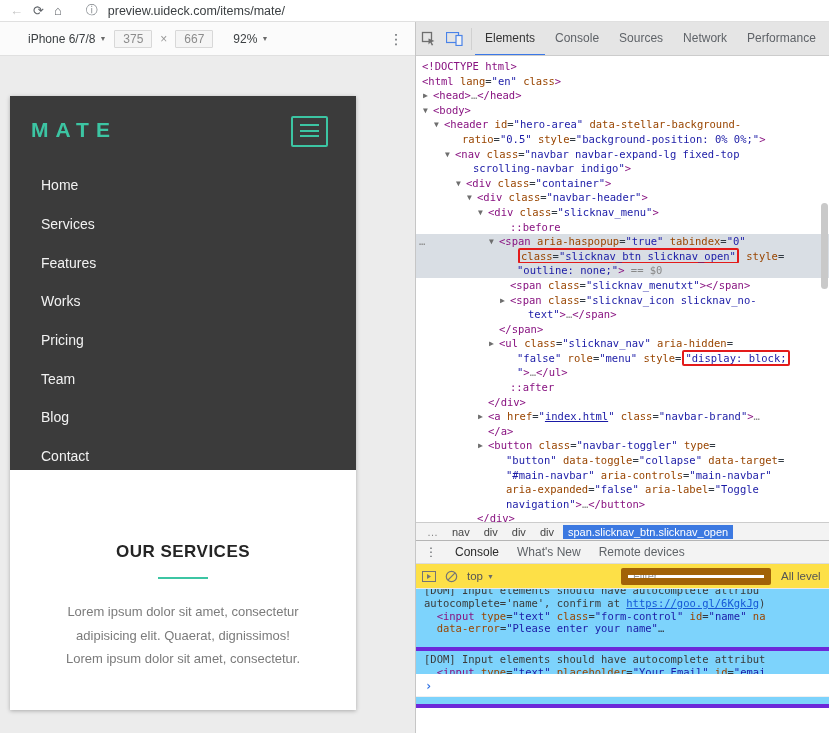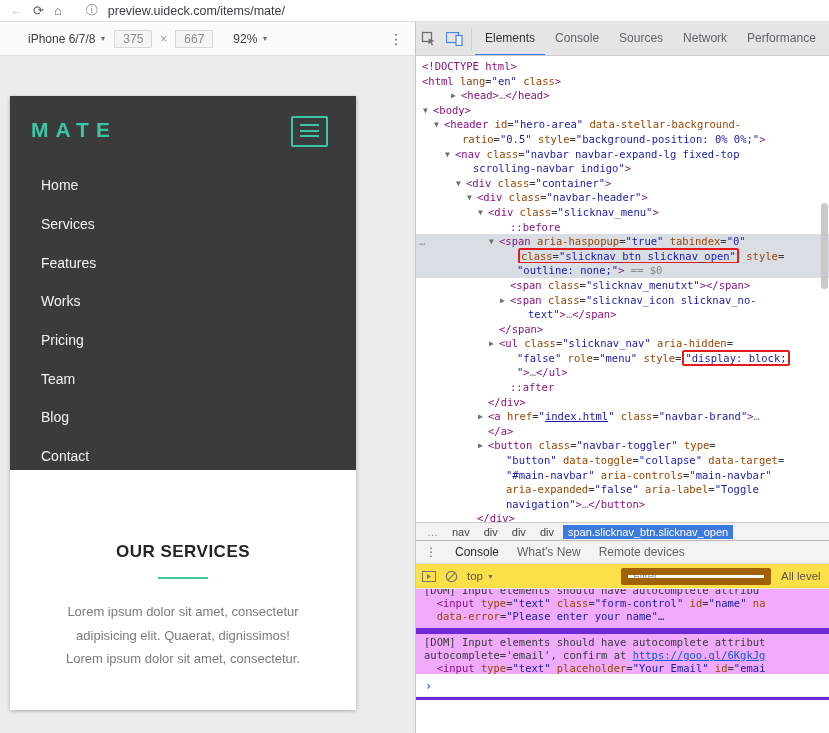--- a/index.html
+++ b/index.html
@@ -68,21 +68,21 @@
 .drawer-kebab{margin:0 9px;color:#5f6368;cursor:pointer}
 .drawer-tab{padding:0 9px;cursor:pointer;height:100%;display:flex;align-items:center;white-space:nowrap}
 .drawer-tab.active{color:#2b2b2b}
 .console-toolbar{height:25px;background:#fde047;border-bottom:1px solid #eaeaea;display:flex;align-items:center;padding:0 8px 0 6px;font-size:11.5px;color:#555;overflow:hidden}
 .ct-icon{margin-right:9px;display:flex;align-items:center;cursor:pointer}
 .ctx{display:flex;align-items:center;margin-right:auto;cursor:pointer}
 .filter-input{width:150px;height:17px;border:7px solid #a16207;border-radius:2px;font-size:11px;padding:0 5px;color:#333;outline:none;font-family:"Liberation Sans",sans-serif;flex:none}
 .filter-input::placeholder{color:#999}
 .levels{margin-left:10px;width:40px;overflow:hidden;white-space:nowrap;flex:none;cursor:pointer}
 .console-messages{height:144px;overflow:hidden;background:#fff;font-family:"DejaVu Sans Mono",monospace}
-.msg{background:#f0abfc;border-bottom:6px solid #6d28d9;padding:2px 0 6px 8px}
+.msg{background:#7dd3fc;border-bottom:4px solid #6d28d9;padding:2px 0 12px 8px}
 .msg:first-child{margin-top:-7px}
 .cl{font-size:10.5px;line-height:12.8px;white-space:pre}
 .tk-w{color:#3a3a3a}
 .tk-lk{color:#1558d6;text-decoration:underline;cursor:pointer}
 .prompt-row{padding:5px 0 3px 9px;color:#2b6fe3;font-weight:bold;font-size:12px;font-family:"DejaVu Sans Mono",monospace;border-bottom:1px solid #f0f0f0;cursor:text}
 </style>
 </head>
 <body>
 
 <div id="app">
@@ -167,21 +167,21 @@
             <div class="dt-tab">Console</div>
             <div class="dt-tab">Sources</div>
             <div class="dt-tab">Network</div>
             <div class="dt-tab">Performance</div>
           </span>
       </div>
 
       <div class="dom-tree" id="domTree">
           <div class="tl" style="padding-left: 6px;"><span class="tk-t">&lt;!DOCTYPE html&gt;</span></div>
           <div class="tl" style="padding-left: 6px;"><span class="tk-t">&lt;html </span><span class="tk-a">lang</span><span class="tk-p">=</span><span class="tk-v">"en"</span><span class="tk-p"> </span><span class="tk-a">class</span><span class="tk-t">&gt;</span></div>
-          <div class="tl" style="padding-left: 7px; margin-left: 28px;"><span class="tk-aw">▶</span><span class="tk-t">&lt;head&gt;</span><span class="tk-g">…</span><span class="tk-t">&lt;/head&gt;</span></div>
+          <div class="tl" style="padding-left: 7px;"><span class="tk-aw">▶</span><span class="tk-t">&lt;head&gt;</span><span class="tk-g">…</span><span class="tk-t">&lt;/head&gt;</span></div>
           <div class="tl" style="padding-left: 7px;"><span class="tk-aw">▼</span><span class="tk-t">&lt;body&gt;</span></div>
           <div class="tl" style="padding-left: 18px;"><span class="tk-aw">▼</span><span class="tk-t">&lt;header </span><span class="tk-a">id</span><span class="tk-p">=</span><span class="tk-v">"hero-area"</span><span class="tk-p"> </span><span class="tk-a">data-stellar-background-</span></div>
           <div class="tl" style="padding-left: 46px;"><span class="tk-a">ratio</span><span class="tk-p">=</span><span class="tk-v">"0.5"</span><span class="tk-p"> </span><span class="tk-a">style</span><span class="tk-p">=</span><span class="tk-v">"background-position: 0% 0%;"</span><span class="tk-t">&gt;</span></div>
           <div class="tl" style="padding-left: 29px;"><span class="tk-aw">▼</span><span class="tk-t">&lt;nav </span><span class="tk-a">class</span><span class="tk-p">=</span><span class="tk-v">"navbar navbar-expand-lg fixed-top</span></div>
           <div class="tl" style="padding-left: 57px;"><span class="tk-v">scrolling-navbar indigo"</span><span class="tk-t">&gt;</span></div>
           <div class="tl" style="padding-left: 40px;"><span class="tk-aw">▼</span><span class="tk-t">&lt;div </span><span class="tk-a">class</span><span class="tk-p">=</span><span class="tk-v">"container"</span><span class="tk-t">&gt;</span></div>
           <div class="tl" style="padding-left: 51px;"><span class="tk-aw">▼</span><span class="tk-t">&lt;div </span><span class="tk-a">class</span><span class="tk-p">=</span><span class="tk-v">"navbar-header"</span><span class="tk-t">&gt;</span></div>
           <div class="tl" style="padding-left: 62px;"><span class="tk-aw">▼</span><span class="tk-t">&lt;div </span><span class="tk-a">class</span><span class="tk-p">=</span><span class="tk-v">"slicknav_menu"</span><span class="tk-t">&gt;</span></div>
           <div class="tl" style="padding-left: 94px;"><span class="tk-ps">::before</span></div>
           <div class="tl sel" style="padding-left: 73px;"><span class="gutter">…</span><span class="tk-aw">▼</span><span class="tk-t">&lt;span </span><span class="tk-a">aria-haspopup</span><span class="tk-p">=</span><span class="tk-v">"true"</span><span class="tk-p"> </span><span class="tk-a">tabindex</span><span class="tk-p">=</span><span class="tk-v">"0"</span></div>
@@ -244,26 +244,26 @@
           <span>top</span>
           <span class="caret">▼</span>
         </span>
         <input class="filter-input" placeholder="Filter" style="">
         <span class="levels">All levels</span>
       </div>
 
       <div class="console-messages" id="consoleMsgs">
           <div class="msg">
             <div class="cl"><span class="tk-w">[DOM] Input elements should have autocomplete attribu</span></div>
+            <div class="cl"><span class="tk-w">autocomplete='name', confirm at </span><span class="tk-lk">https://goo.gl/6KgkJg</span><span class="tk-w">)</span></div>
             <div class="cl"><span class="tk-t">  &lt;input </span><span class="tk-a">type</span><span class="tk-p">=</span><span class="tk-v">"text"</span><span class="tk-p"> </span><span class="tk-a">class</span><span class="tk-p">=</span><span class="tk-v">"form-control"</span><span class="tk-p"> </span><span class="tk-a">id</span><span class="tk-p">=</span><span class="tk-v">"name"</span><span class="tk-p"> </span><span class="tk-a">na</span></div>
             <div class="cl"><span class="tk-p">  </span><span class="tk-a">data-error</span><span class="tk-p">=</span><span class="tk-v">"Please enter your name"</span><span class="tk-p">…</span></div>
           </div>
           <div class="msg">
             <div class="cl"><span class="tk-w">[DOM] Input elements should have autocomplete attribut</span></div>
-            <div class="cl"><span class="tk-w">autocomplete='email', confirm at </span><span class="tk-lk">https://goo.gl/6KgkJg</span></div>
             <div class="cl"><span class="tk-t">  &lt;input </span><span class="tk-a">type</span><span class="tk-p">=</span><span class="tk-v">"text"</span><span class="tk-p"> </span><span class="tk-a">placeholder</span><span class="tk-p">=</span><span class="tk-v">"Your Email"</span><span class="tk-p"> </span><span class="tk-a">id</span><span class="tk-p">=</span><span class="tk-v">"emai</span></div>
             <div class="cl"><span class="tk-p">  </span><span class="tk-a">data-error</span><span class="tk-p">=</span><span class="tk-v">"Please enter your email"</span></div>
           </div>
         </div>
       <div class="prompt-row" style="position:absolute;right:0;bottom:36px;width:413px;background:#fff">›</div>
 
     </div>
   </div>
 </div>
 

